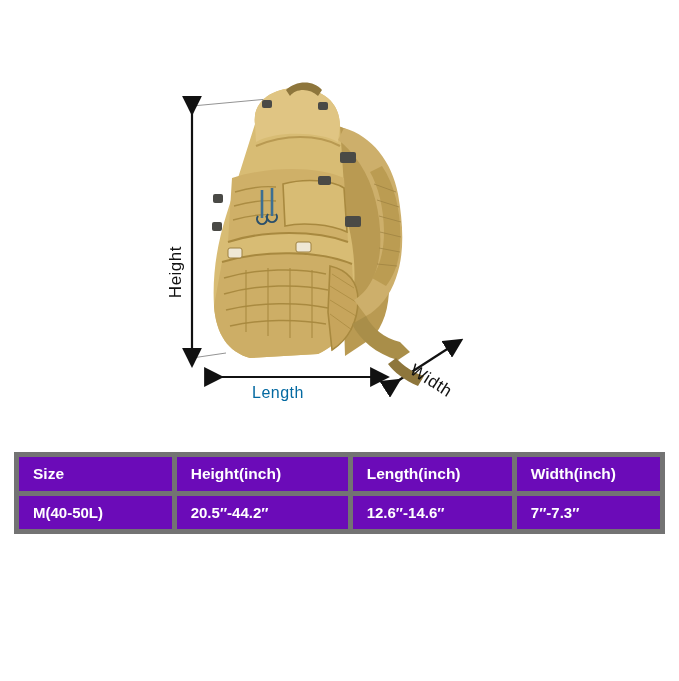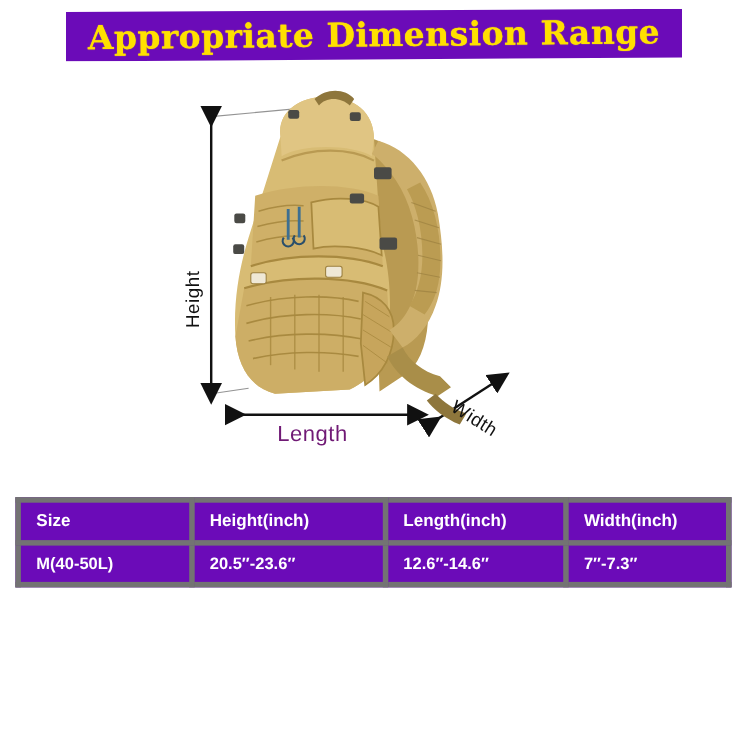--- a/index.html
+++ b/index.html
@@ -67,22 +67,22 @@
     font-size: 17px;
     color: #111;
     writing-mode: vertical-rl;
     transform: rotate(180deg);
     letter-spacing: 0.5px;
   }
   .length-label {
     position: absolute;
     left: 252px;
     top: 318px;
-    font-size: 20px;
-    color: #701a75;
+    font-size: 16px;
+    color: #0369a1;
     letter-spacing: 0.5px;
   }
   .width-label {
     position: absolute;
     left: 408px;
     top: 305px;
     font-size: 17px;
     color: #111;
     transform: rotate(32deg);
     letter-spacing: 0.5px;
@@ -111,24 +111,20 @@
   .col-size   { width: 166px; }
   .col-height { width: 184px; }
   .col-length { width: 170px; }
   .col-width  { width: 153px; }
 </style>
 </head>
 <body>
 
 <div class="page">
 
-  <div class="banner-wrap">
-    <div class="banner"></div>
-    <div class="banner-title">Appropriate Dimension Range</div>
-  </div>
 
   <div class="illustration">
     <svg width="679" height="378" viewBox="0 0 679 378">
       <defs>
         <marker id="arrHead" markerWidth="9" markerHeight="9" refX="4.5" refY="4.5" orient="auto">
           <path d="M0,0 L9,4.5 L0,9 z" fill="#111"></path>
         </marker>
       </defs>
 
       <line x1="192" y1="40" x2="192" y2="292" stroke="#111" stroke-width="2.2" marker-start="url(#arrHead)" marker-end="url(#arrHead)"></line>
@@ -238,20 +234,20 @@
       <tr>
         <th class="col-size">Size</th>
         <th class="col-height">Height(inch)</th>
         <th class="col-length">Length(inch)</th>
         <th class="col-width">Width(inch)</th>
       </tr>
     </thead>
     <tbody>
       <tr>
         <td>M(40-50L)</td>
-        <td>20.5″-23.6″</td>
+        <td>20.5″-44.2″</td>
         <td>12.6″-14.6″</td>
         <td>7″-7.3″</td>
       </tr>
     </tbody>
   </table>
 
 </div>
 
 </body></html>

